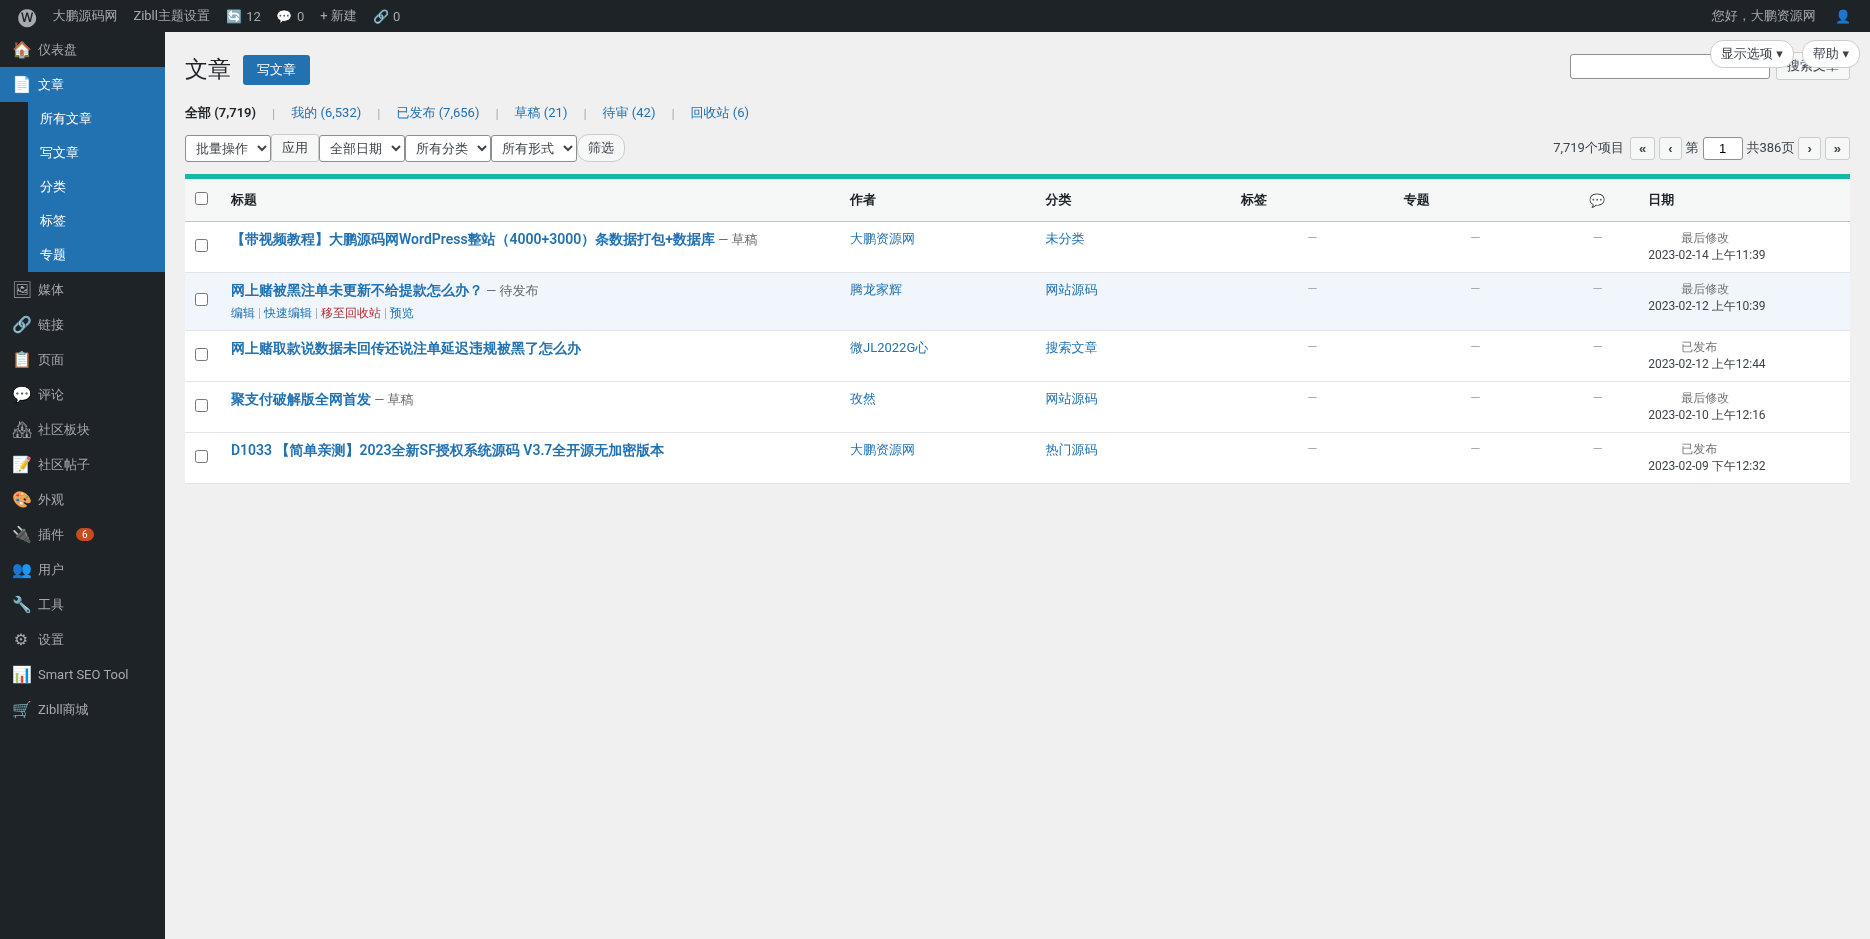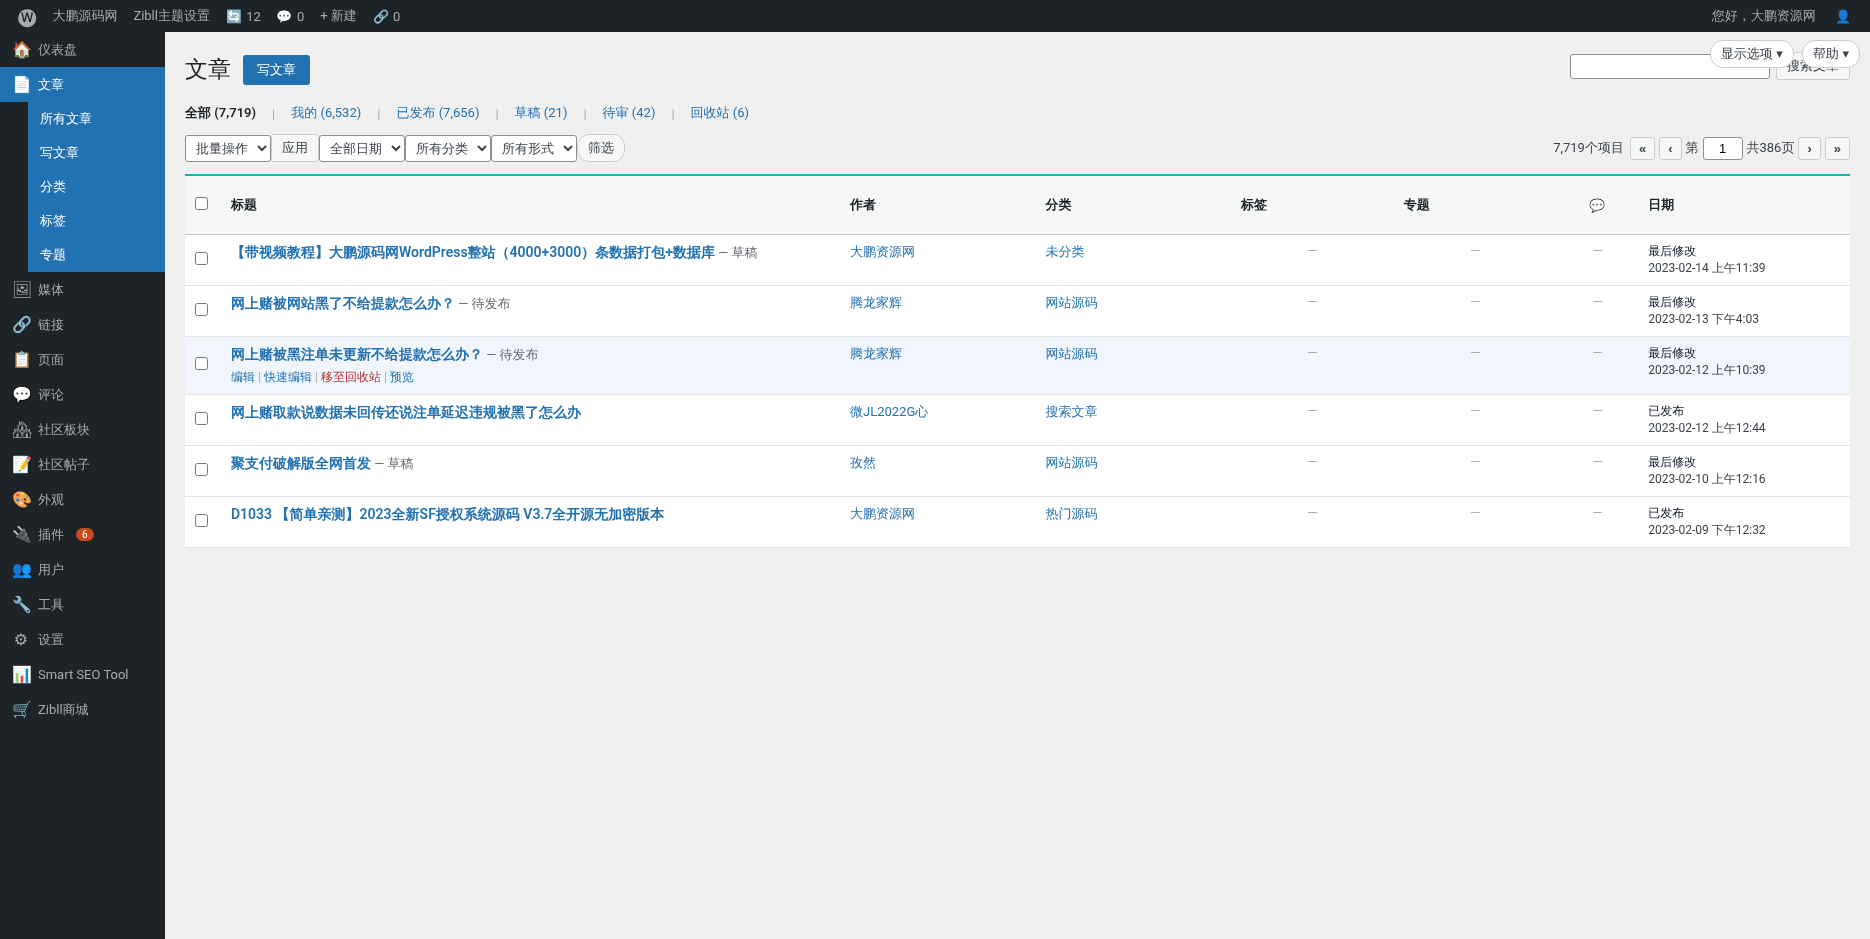--- a/index.html
+++ b/index.html
@@ -55,21 +55,21 @@
     .select-ctrl { padding: 4px 6px; border: 1px solid #8c8f94; border-radius: 3px; font-size: 13px; background: #fff; color: #3c434a; cursor: pointer; }
     .btn-apply { background: #f6f7f7; border: 1px solid #ccc; color: #3c434a; padding: 4px 10px; border-radius: 3px; font-size: 13px; cursor: pointer; }
     .btn-filter { background: #f6f7f7; border: 1px solid #ccc; color: #3c434a; padding: 4px 10px; border-radius: 12px; font-size: 13px; cursor: pointer; }
     .pagination { display: flex; align-items: center; gap: 4px; font-size: 13px; }
     .pagination .page-input { width: 40px; padding: 3px 4px; border: 1px solid #8c8f94; border-radius: 3px; text-align: center; font-size: 13px; }
     .pagination-btn { background: #f6f7f7; border: 1px solid #ccc; color: #3c434a; padding: 3px 8px; border-radius: 3px; font-size: 13px; cursor: pointer; font-weight: bold; }
     .item-count { color: #3c434a; font-size: 13px; white-space: nowrap; }
 
     
     .articles-table { width: 100%; border-collapse: collapse; background: #fff; table-layout: fixed; }
-    .articles-table thead th { background: #f6f7f7; border-bottom: 1px solid #c3c4c7; border-top: 2px solid #14b8a6; padding: 20px 10px; text-align: left; font-size: 13px; font-weight: 600; color: #1d2327; }
+    .articles-table thead th { background: #f6f7f7; border-bottom: 1px solid #c3c4c7; border-top: 5px solid #14b8a6; padding: 12px 10px; text-align: left; font-size: 13px; font-weight: 600; color: #1d2327; }
     .articles-table thead th.col-check { width: 36px; }
     .articles-table thead th.col-title { width: 38%; }
     .articles-table thead th.col-author { width: 12%; }
     .articles-table thead th.col-cat { width: 12%; }
     .articles-table thead th.col-tag { width: 10%; }
     .articles-table thead th.col-spec { width: 10%; }
     .articles-table thead th.col-comment { width: 5%; text-align: center; }
     .articles-table thead th.col-date { width: 13%; }
     .articles-table tbody tr { border-bottom: 1px solid #e2e4e7; }
     .articles-table tbody tr.row-hover { background: #f0f6fc; }
@@ -78,21 +78,21 @@
     .post-title-link { color: #2271b1; text-decoration: none; font-weight: 600; font-size: 14px; line-height: 1.4; }
     .post-status { color: #646970; font-weight: 400; }
     .row-actions { font-size: 12px; color: #646970; margin-top: 4px; }
     .row-actions a { color: #2271b1; text-decoration: none; }
     .row-actions .sep { color: #a7aaad; margin: 0 3px; }
     .row-actions .delete-link { color: #b32d2e !important; }
     .cell-dash { color: #a7aaad; text-align: center; display: block; }
     .author-link, .cat-link { color: #2271b1; text-decoration: none; }
     .comment-badge { background: #1d2327; color: #fff; border-radius: 3px; padding: 2px 7px; font-size: 12px; font-weight: 600; display: inline-block; }
     .date-cell { font-size: 13px; color: #3c434a; }
-    .date-label { color: #0f172a; font-size: 12px; }
+    .date-label { color: #737373; font-size: 12px; margin-left: 33px; }
     .date-value { font-size: 12px; color: #3c434a; }
   </style>
 </head>
 <body>
 
 <div id="wpadminbar">
   <span class="ab-item wp-logo">🅦</span>
   <a class="ab-item">大鹏源码网</a>
   <a class="ab-item">Zibll主题设置</a>
   <a class="ab-item">
@@ -305,36 +305,20 @@
                 <span class="cell-dash">—</span>
               </td>
               <td class="col-spec">
                 <span class="cell-dash">—</span>
               </td>
               <td class="col-comment" style="text-align: center;">
                 <span class="cell-dash">—</span>
               </td>
               <td class="col-date date-cell"><span class="date-label">最后修改</span><br><span class="date-value">2023-02-14 上午11:39</span></td>
             </tr>
-            <tr>
-              <td class="col-check"><input type="checkbox" style=""></td>
-              <td class="col-title"><a href="#" class="post-title-link">网上赌被网站黑了不给提款怎么办？</a><span class="post-status"> — 待发布</span></td>
-              <td class="col-author"><a href="#" class="author-link">腾龙家辉</a></td>
-              <td class="col-cat"><a href="#" class="cat-link">网站源码</a></td>
-              <td class="col-tag">
-                <span class="cell-dash">—</span>
-              </td>
-              <td class="col-spec">
-                <span class="cell-dash">—</span>
-              </td>
-              <td class="col-comment" style="text-align: center;">
-                <span class="cell-dash">—</span>
-              </td>
-              <td class="col-date date-cell"><span class="date-label">最后修改</span><br><span class="date-value">2023-02-13 下午4:03</span></td>
-            </tr>
             <tr class="row-hover">
               <td class="col-check"><input type="checkbox" style=""></td>
               <td class="col-title"><a href="#" class="post-title-link">网上赌被黑注单未更新不给提款怎么办？</a><span class="post-status"> — 待发布</span><div class="row-actions"><a href="#">编辑</a><span class="sep">|</span><a href="#">快速编辑</a><span class="sep">|</span><a href="#" class="delete-link">移至回收站</a><span class="sep">|</span><a href="#">预览</a></div></td>
               <td class="col-author"><a href="#" class="author-link">腾龙家辉</a></td>
               <td class="col-cat"><a href="#" class="cat-link">网站源码</a></td>
               <td class="col-tag">
                 <span class="cell-dash">—</span>
               </td>
               <td class="col-spec">
                 <span class="cell-dash">—</span>

